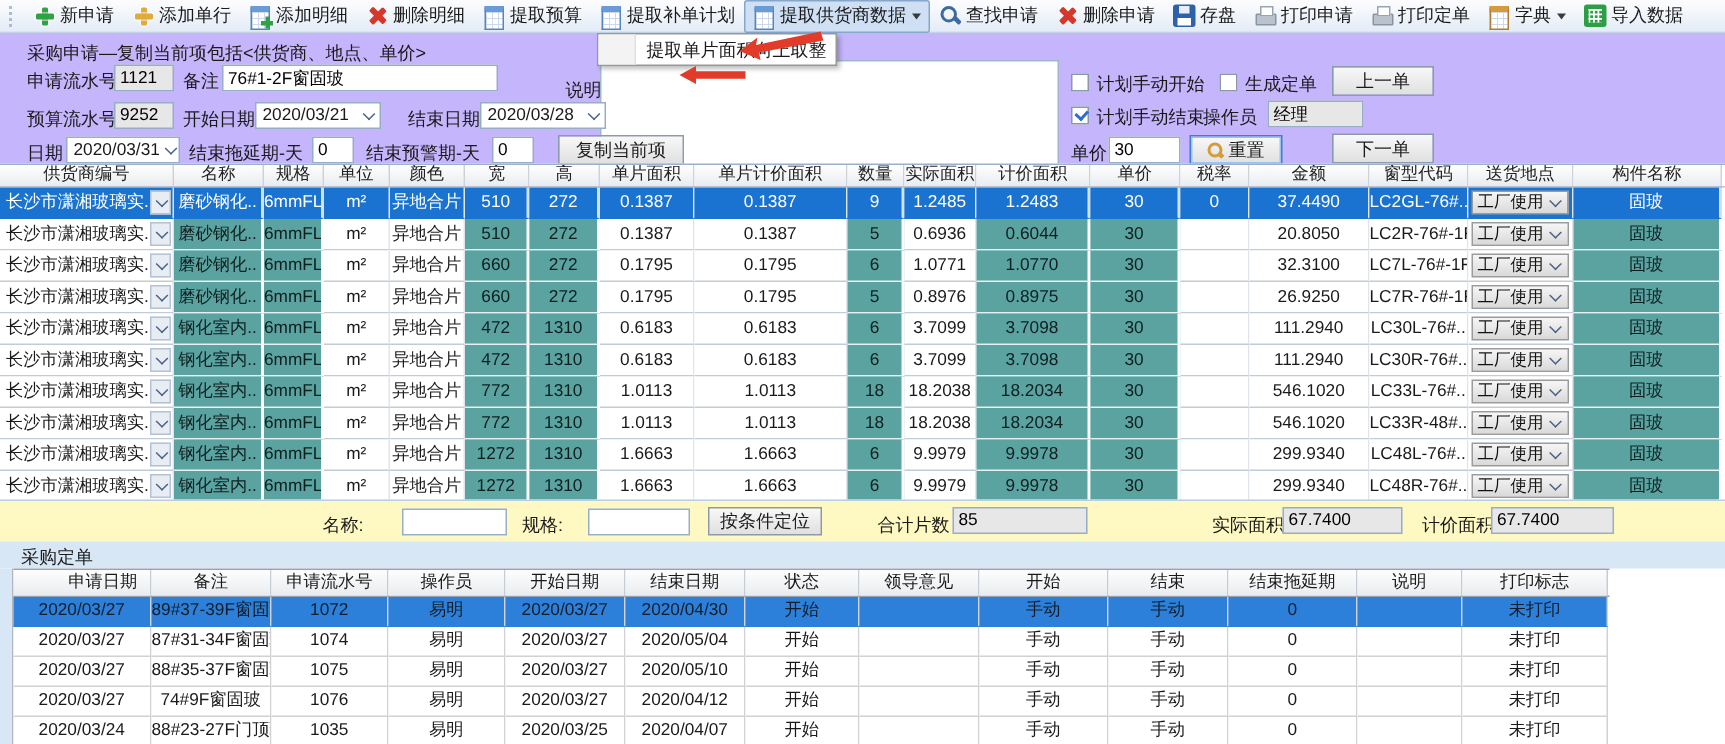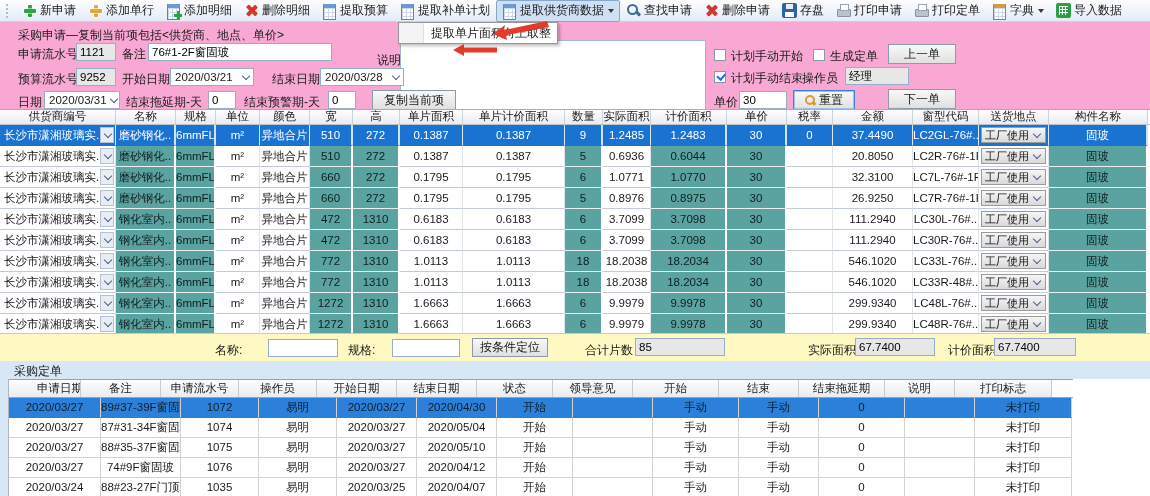--- a/index.html
+++ b/index.html
@@ -34,21 +34,21 @@
   .ic-floppy{background:#2d62a8;border-radius:2px;}
   .ic-floppy::before{content:"";position:absolute;left:4px;top:1px;width:7px;height:5px;background:#e8eef6;}
   .ic-floppy::after{content:"";position:absolute;left:3px;bottom:1px;width:9px;height:5px;background:#fff;}
   .ic-printer::before{content:"";position:absolute;left:1px;top:6px;width:12px;height:6px;background:#b9c2cf;border:1px solid #8a93a2;border-radius:1px;}
   .ic-printer::after{content:"";position:absolute;left:4px;top:1px;width:7px;height:5px;background:#fff;border:1px solid #9aa4b0;}
   .ic-import-green{background:#2e9e45;border-radius:2px;}
   .ic-import-green::before{content:"";position:absolute;left:3px;top:3px;width:9px;height:9px;
     background-image:linear-gradient(rgba(255,255,255,.95) 1px,transparent 1px),linear-gradient(90deg,rgba(255,255,255,.95) 1px,transparent 1px);
     background-size:3px 3px;}
   
-  #form-panel{position:absolute;left:0;top:22px;width:1150px;height:87px;background:#f9a8d4;}
+  #form-panel{position:absolute;left:0;top:22px;width:1150px;height:87px;background:#c4b5fd;}
   .lbl{position:absolute;white-space:nowrap;color:#1a1a1a;}
   .inp{position:absolute;box-sizing:border-box;border:1px solid #98aec6;background:#fff;font:11.5px "Liberation Sans","DejaVu Sans",sans-serif;padding:0 3px;height:18px;}
   .inp.gray{background:#e7e7e7;}
   .combo{position:absolute;box-sizing:border-box;border:1px solid #98aec6;background:#fff;height:18px;display:flex;align-items:center;justify-content:space-between;padding:0 2px 0 4px;font-size:11.5px;}
   .chev{width:5px;height:5px;border-right:1.6px solid #4a618a;border-bottom:1.6px solid #4a618a;transform:rotate(45deg);margin:-2px 2px 0 4px;flex:none;}
   .btn{position:absolute;box-sizing:border-box;background:linear-gradient(#f8f8f8,#e0e0e0);border:1px solid #8d9aa9;text-align:center;font-size:12px;height:20px;line-height:18px;cursor:default;}
   .btn.focus{border:1px solid #3d7fd6;box-shadow:0 0 0 1px #9cc3ee inset;}
   .cb{position:absolute;width:12px;height:12px;background:#fff;border:1px solid #8a98a8;box-sizing:border-box;}
   .cb.checked::after{content:"";position:absolute;left:1.5px;top:1px;width:6px;height:3.5px;border-left:2px solid #2e6bd6;border-bottom:2px solid #2e6bd6;transform:rotate(-48deg);}
   #desc-box{position:absolute;left:400px;top:18px;width:306px;height:72px;border:1px solid #a0b7d0;background:#fff;resize:none;box-sizing:border-box;}
@@ -520,21 +520,21 @@
     <span class="lbl" style="left:948px;top:8px;">计价面积</span>
     <input class="inp gray" style="left: 994px; top: 4px; width: 82px;" readonly="" value="67.7400">
   </div>
 
   <div id="orders-strip">
     <span>采购定单</span>
   </div>
   <div id="left-strip"></div>
   <div id="orders-grid">
     <div id="ot-head">
-        <div class="ohc" style="width: 72px; padding-left: 28px;">申请日期</div>
+        <div class="ohc" style="width: 92px; padding-left: 28px;">申请日期</div>
         <div class="ohc" style="width: 80px;">备注</div>
         <div class="ohc" style="width: 78px;">申请流水号</div>
         <div class="ohc" style="width: 78px;">操作员</div>
         <div class="ohc" style="width: 80px;">开始日期</div>
         <div class="ohc" style="width: 80px;">结束日期</div>
         <div class="ohc" style="width: 76px;">状态</div>
         <div class="ohc" style="width: 80px;">领导意见</div>
         <div class="ohc" style="width: 86px;">开始</div>
         <div class="ohc" style="width: 80px;">结束</div>
         <div class="ohc" style="width: 86px;">结束拖延期</div>

